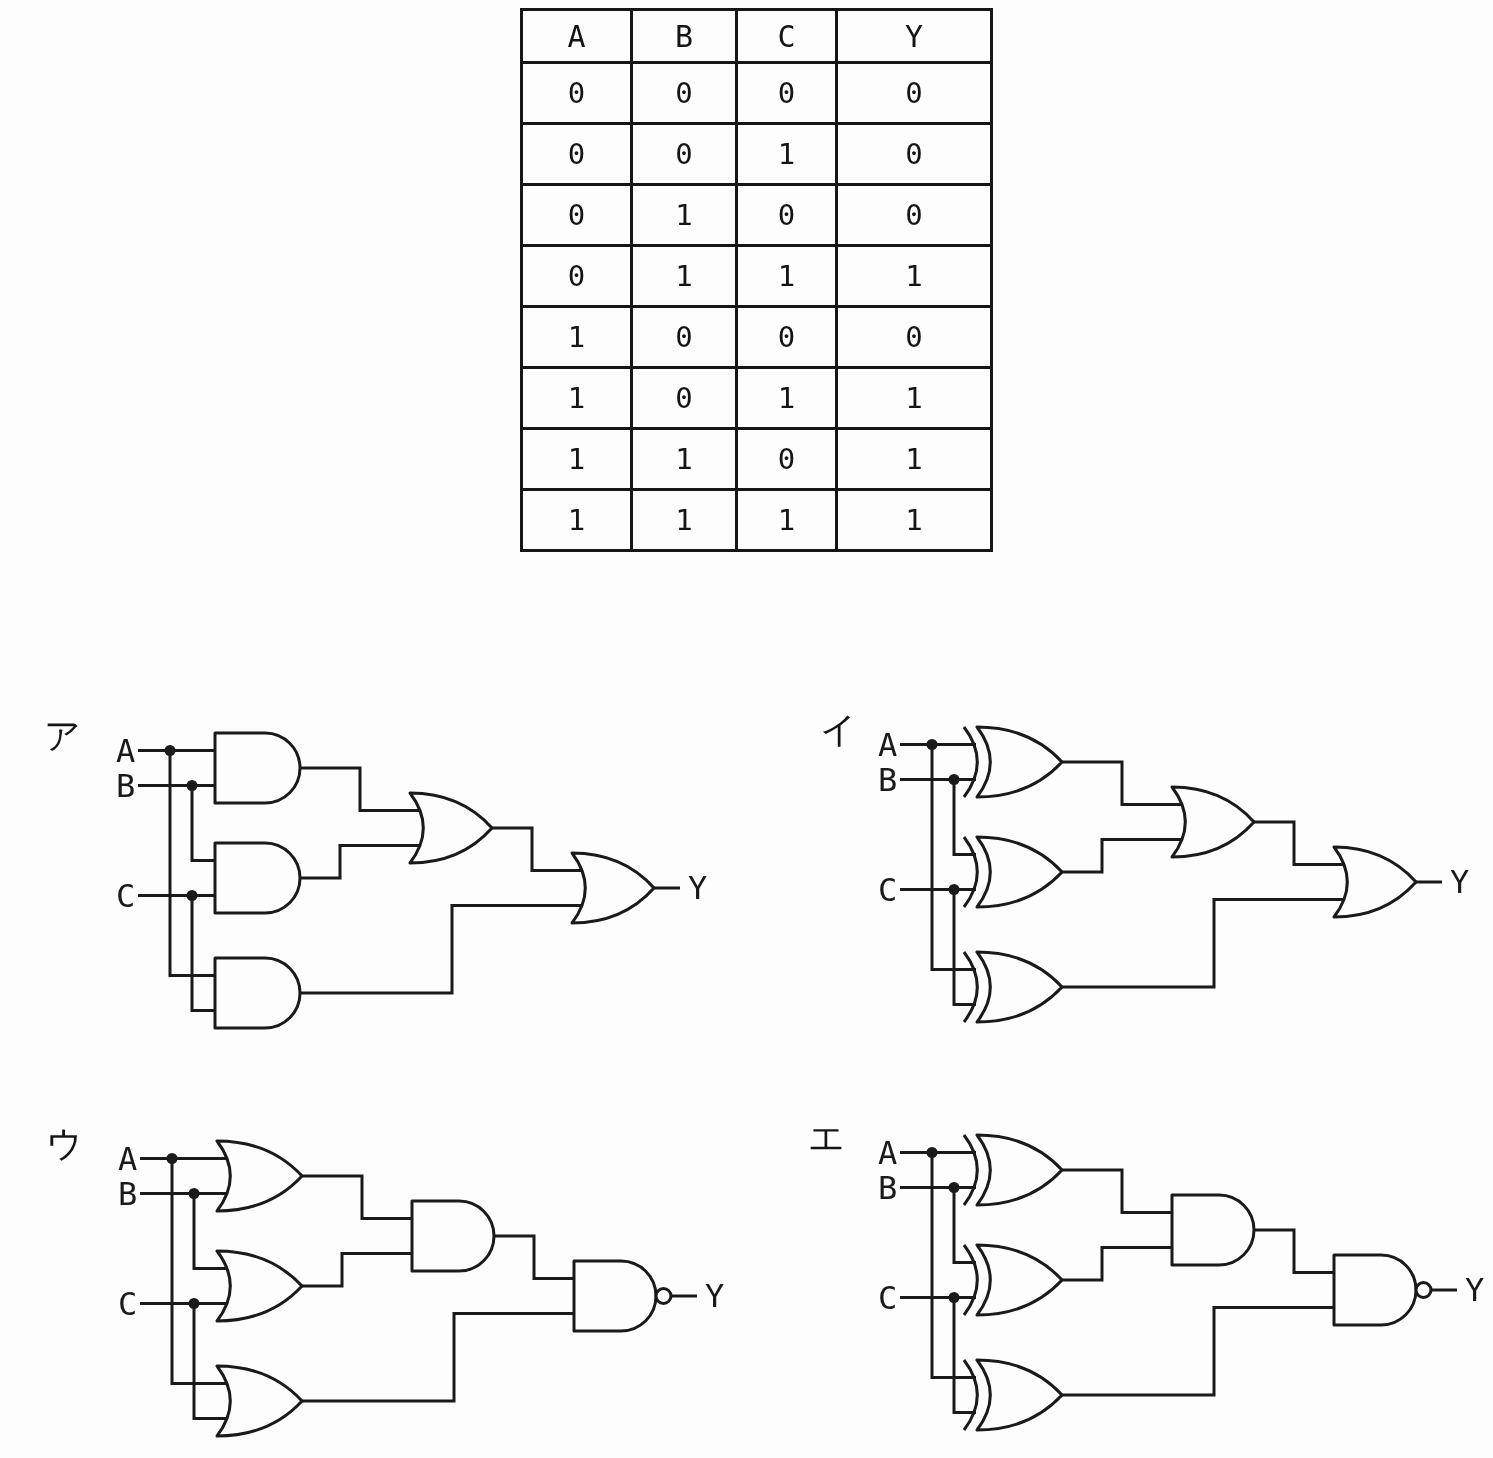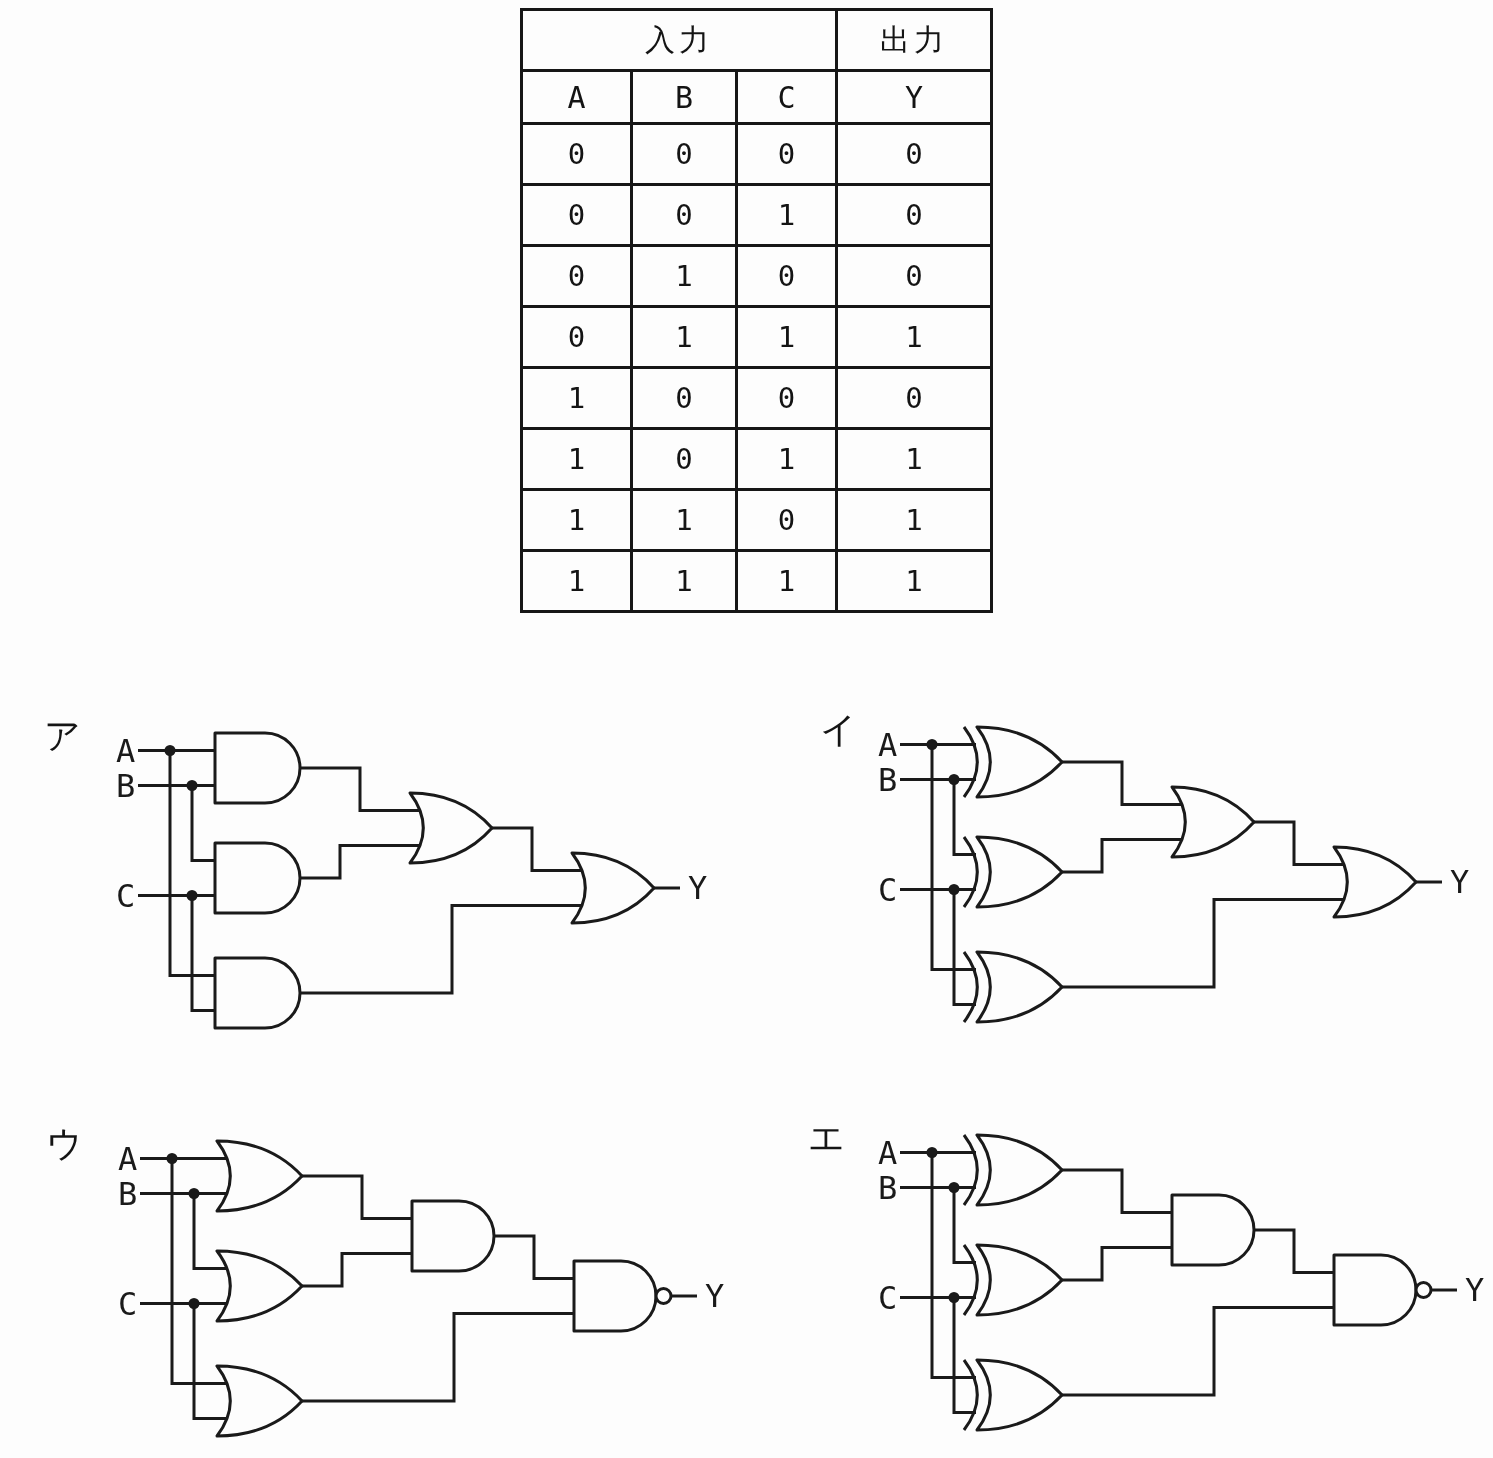--- a/index.html
+++ b/index.html
@@ -18,24 +18,20 @@
 <body>
 
 <table class="truth-table">
   <colgroup>
     <col style="width:110px">
       <col style="width:105px">
       <col style="width:100px">
       <col style="width:155px">
   </colgroup>
   <thead>
-    <tr>
-      <th class="jp" colspan="3">入力</th>
-      <th class="jp">出力</th>
-    </tr>
     <tr id="truth-columns">
         <th class="letter">A</th>
         <th class="letter">B</th>
         <th class="letter">C</th>
         <th class="letter">Y</th>
       </tr>
   </thead>
   <tbody id="truth-body">
       <tr>
         <td>0</td>

